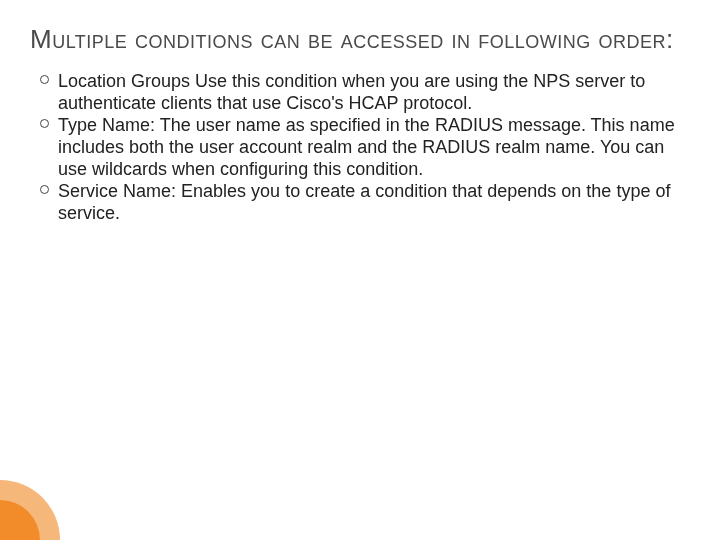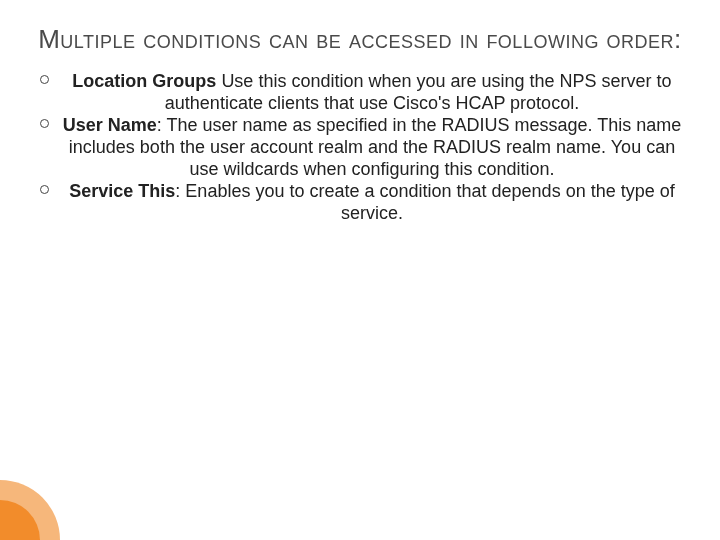--- a/index.html
+++ b/index.html
@@ -1,24 +1,24 @@
 <!DOCTYPE html>
 <html><head>
 <meta charset="utf-8">
 <style>
   * { box-sizing: border-box; margin: 0; padding: 0; }
   html, body { width: 720px; height: 540px; background: #fff; font-family: Arial, Helvetica, sans-serif; color: #222; overflow: hidden; }
-  .slide { position: relative; width: 720px; height: 540px; padding: 22px 30px 0 30px; text-align: center; }
+  .slide { position: relative; width: 720px; height: 540px; padding: 22px 30px 0 30px; }
   .title { font-family: Arial, Helvetica, sans-serif; font-variant: small-caps; font-size: 26px; line-height: 1.35; color: #4a4a4a; letter-spacing: 0.5px; margin-bottom: 8px; }
   .content { padding-top: 6px; }
   .item { display: flex; align-items: flex-start; margin-bottom: 0; }
   .bullet { flex: 0 0 28px; display: flex; justify-content: center; padding-top: 4px; }
   .bullet-circle { width: 9px; height: 9px; border: 1.5px solid #444; border-radius: 50%; }
   .text { flex: 1; font-size: 18px; line-height: 1.22; padding-right: 4px; }
-  .text .bold { font-weight: bold; }
+  .text .bold { font-weight: normal; }
   .corner { position: absolute; left: 0; bottom: 0; width: 60px; height: 60px; overflow: hidden; }
   .corner-outer { position: absolute; left: -60px; bottom: -60px; width: 120px; height: 120px; border-radius: 50%; background: #f6b77b; }
   .corner-inner { position: absolute; left: -40px; bottom: -40px; width: 80px; height: 80px; border-radius: 50%; background: #f28c2b; }
 </style>
 </head>
 <body>
 
 <div class="slide">
   <div class="title">Multiple conditions can be accessed in following order:</div>
   <div class="content">
@@ -27,31 +27,31 @@
       <div class="bullet">
           <div class="bullet-circle"></div>
         </div>
       <div class="text"><span class="bold">Location Groups</span><span> </span><span>Use this condition when you are using the NPS server to authenticate clients that use Cisco's HCAP protocol.</span></div>
     </div>
 
     <div class="item">
       <div class="bullet">
           <div class="bullet-circle"></div>
         </div>
-      <div class="text"><span class="bold">User Name</span><span>: </span><span>The user name as specified in the RADIUS message. This name includes both the user account realm and the RADIUS realm name. You can use wildcards when configuring this condition.</span></div>
+      <div class="text"><span class="bold">Type Name</span><span>: </span><span>The user name as specified in the RADIUS message. This name includes both the user account realm and the RADIUS realm name. You can use wildcards when configuring this condition.</span></div>
     </div>
 
 
 
 
     <div class="item">
       <div class="bullet">
           <div class="bullet-circle"></div>
         </div>
-      <div class="text"><span class="bold">Service This</span><span>: </span><span>Enables you to create a condition that depends on the type of service.</span></div>
+      <div class="text"><span class="bold">Service Name</span><span>: </span><span>Enables you to create a condition that depends on the type of service.</span></div>
     </div>
 
   </div>
 
   <div class="corner">
     <div class="corner-outer"></div>
     <div class="corner-inner"></div>
   </div>
 </div>
 

